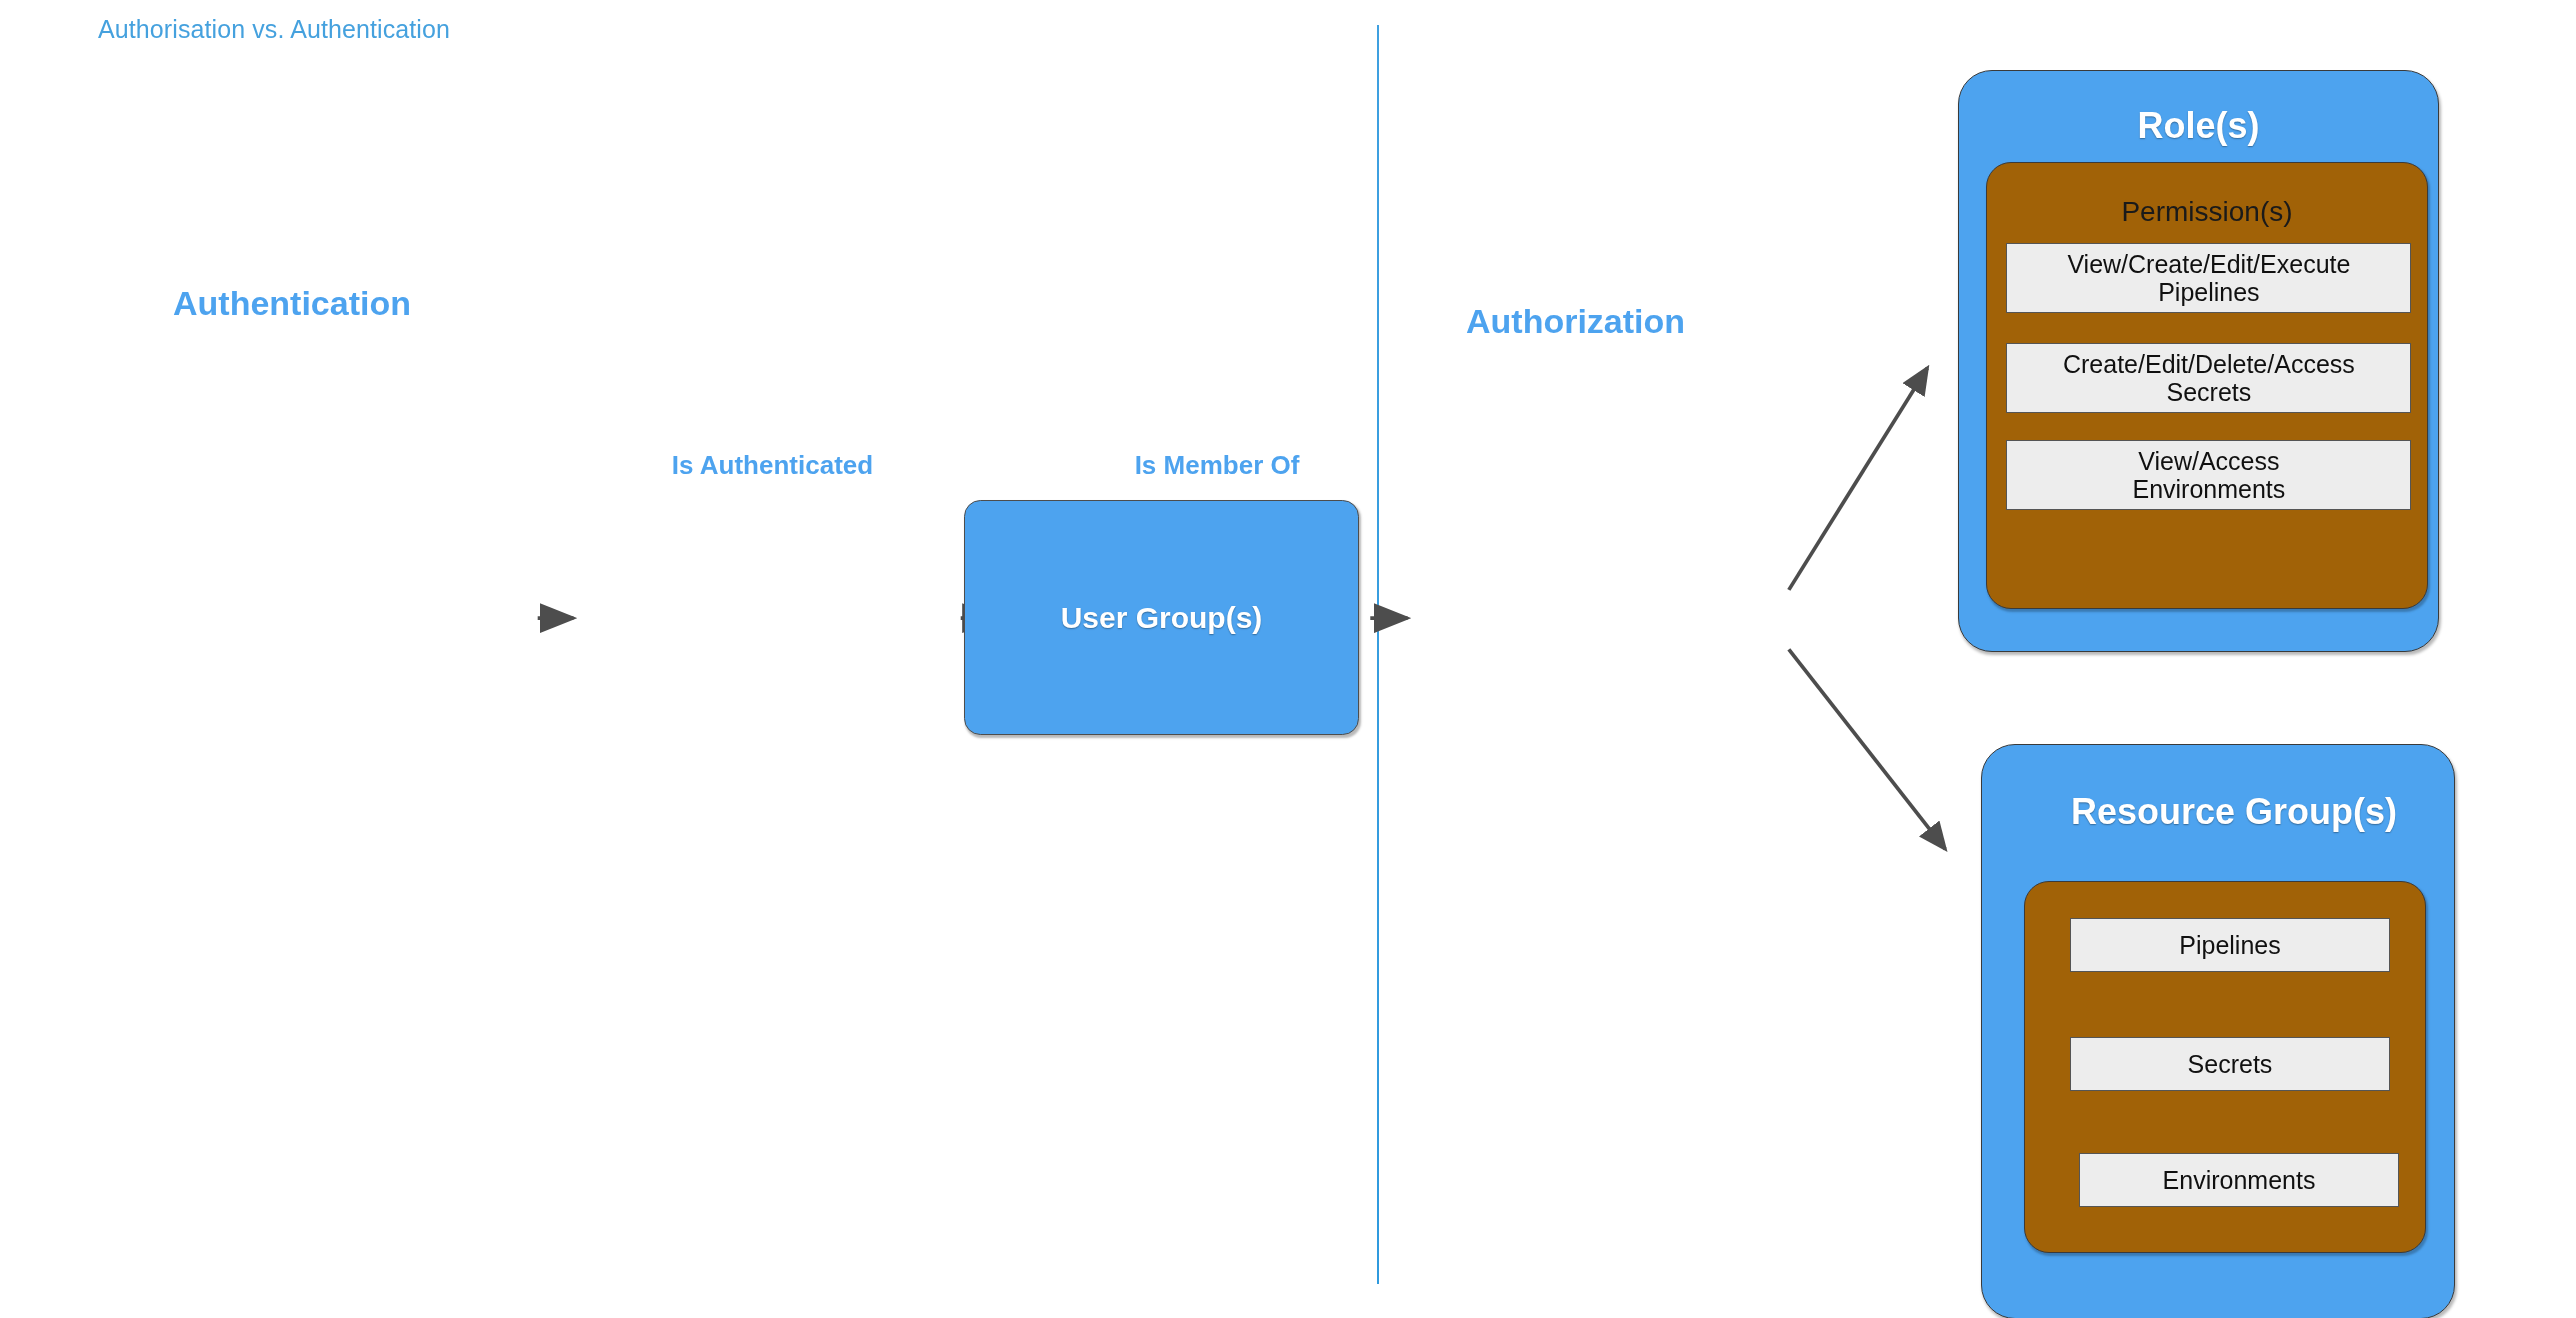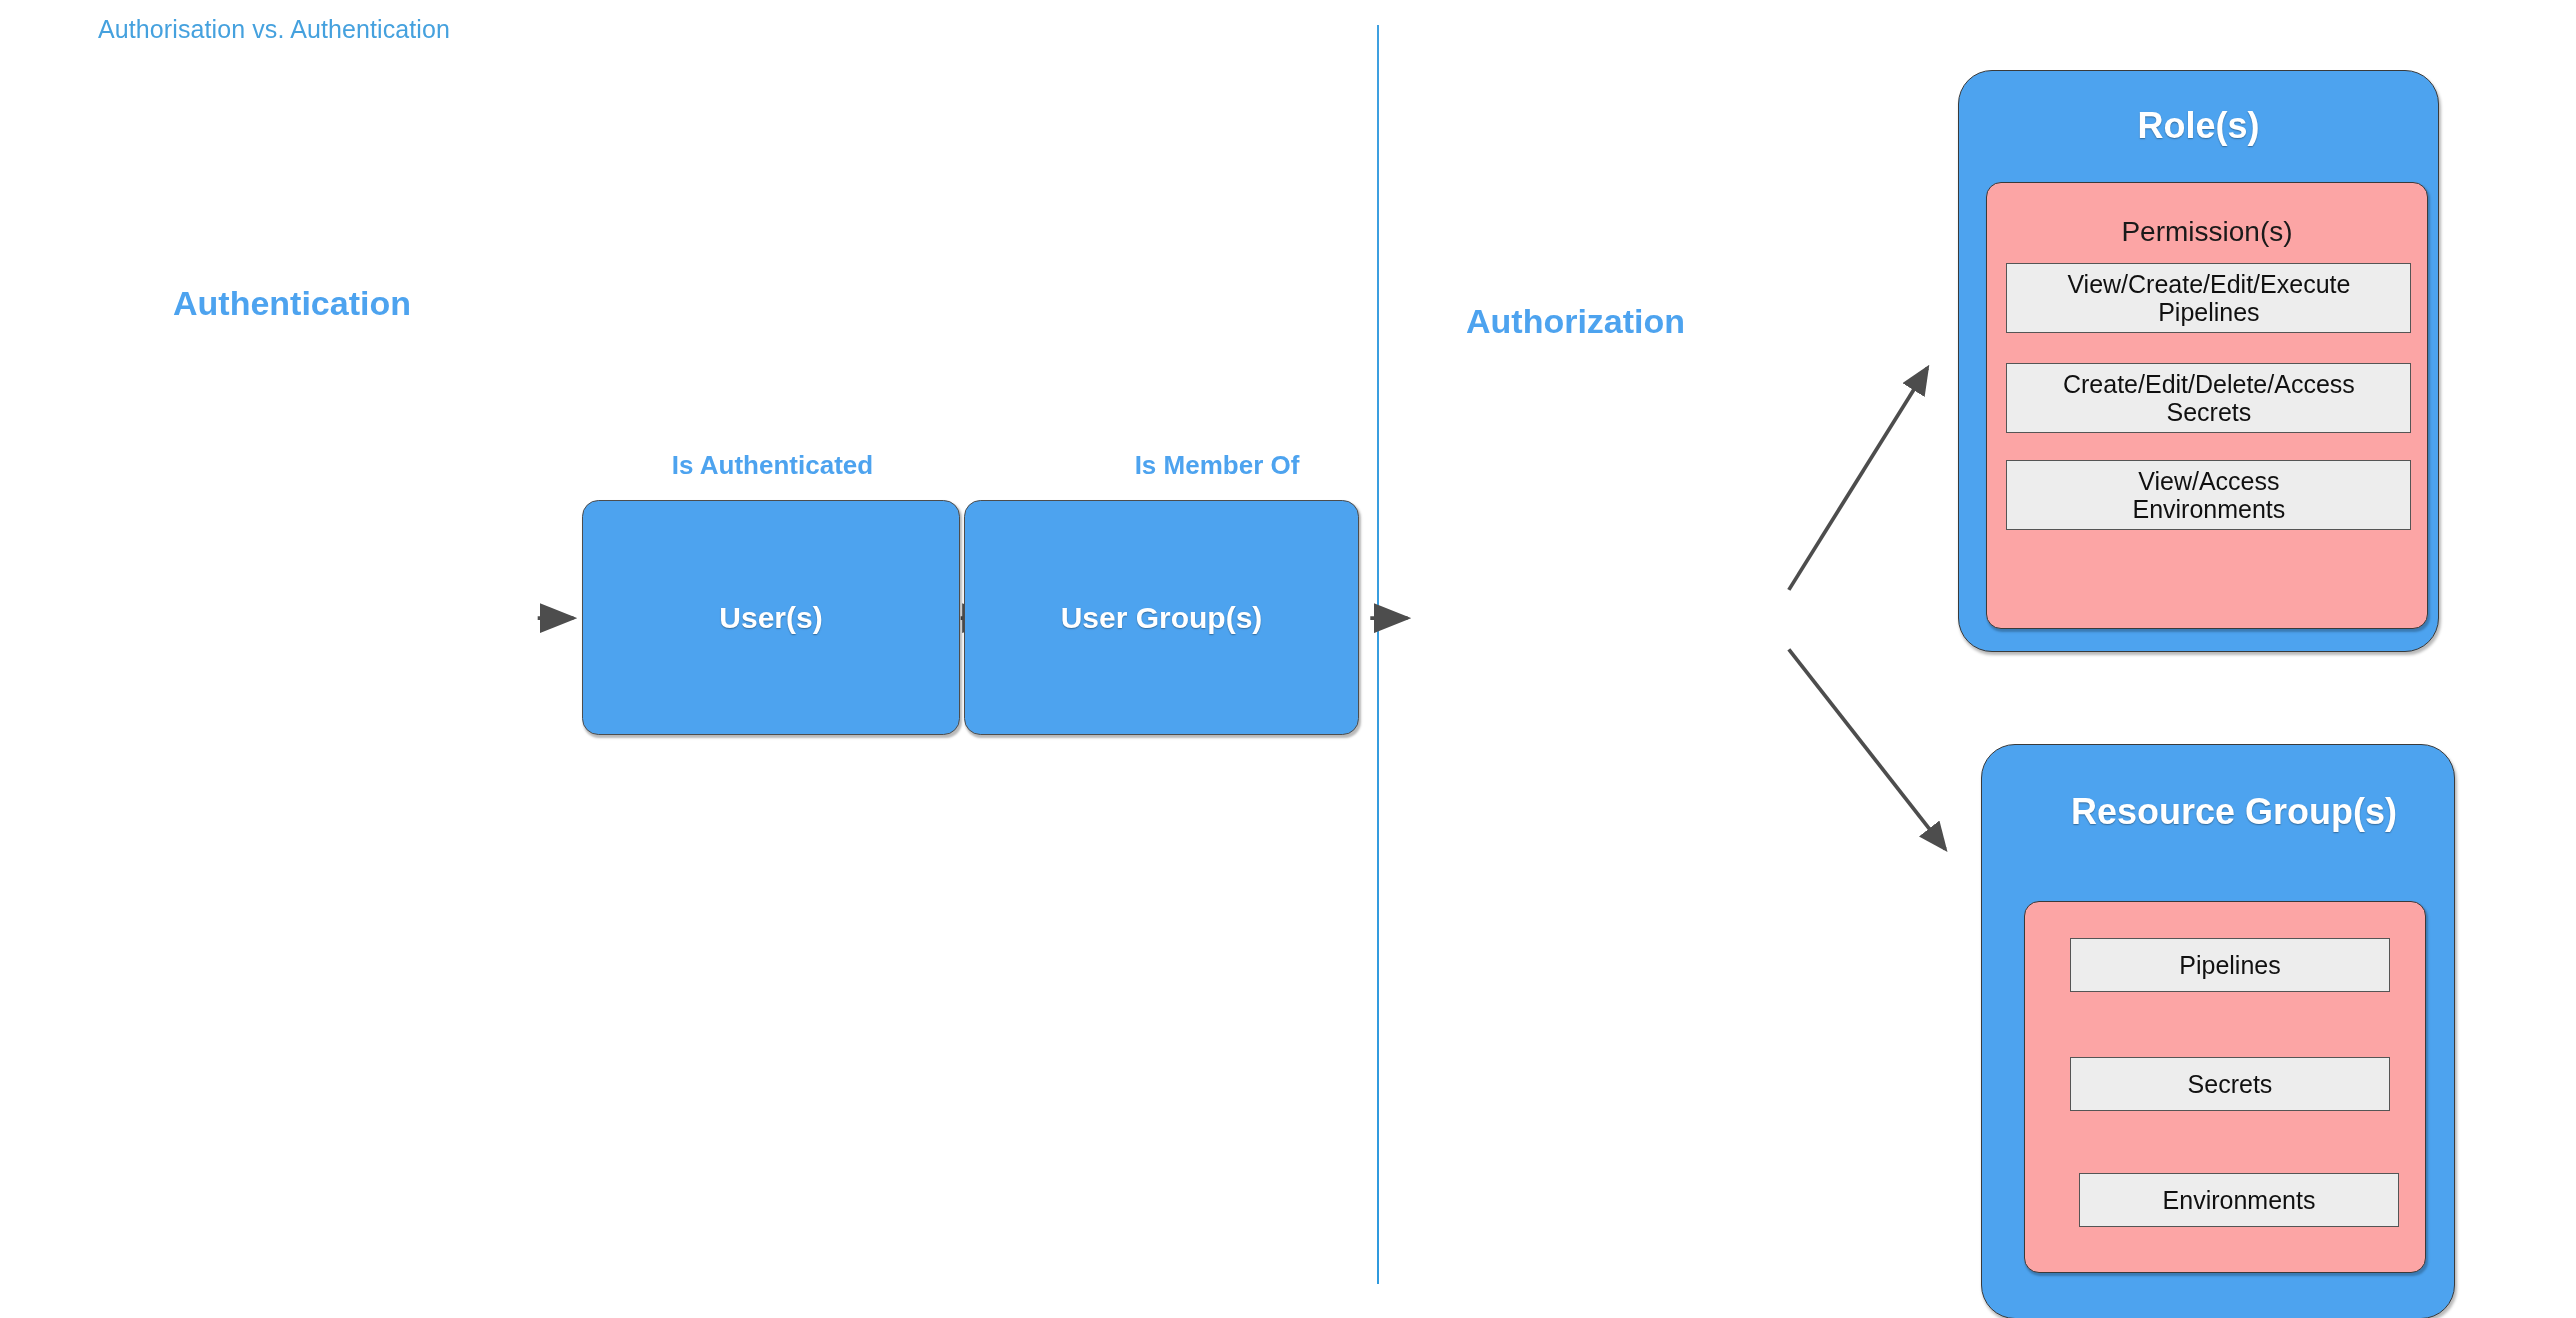--- a/index.html
+++ b/index.html
@@ -107,26 +107,25 @@
     right: 0;
     text-align: center;
     color: #ffffff;
     font-weight: bold;
     font-size: 36px;
     text-shadow: 0 0.7px 1.5px rgba(0,0,0,0.35);
     white-space: nowrap;
   }
   .inner-panel {
     position: absolute;
-    background: #fca5a5;
+    background: #a16207;
     border: 1.5px solid #3a3a3a;
-    border-radius: 15px;
+    border-radius: 25px;
     box-shadow: 1.5px 2.2px 2.2px rgba(0,0,0,0.25);
     box-sizing: border-box;
-    margin-top: 20px;
   }
   .inner-panel-title {
     position: absolute;
     left: 0;
     right: 0;
     text-align: center;
     color: #1a1a1a;
     font-size: 28px;
     white-space: nowrap;
   }
@@ -175,23 +174,20 @@
     <line x1="1290" y1="830" x2="1337" y2="830" stroke="#4d4d4d" stroke-width="5" marker-end="url(#ah)"></line>
 
     <line x1="1840" y1="830" x2="1890" y2="830" stroke="#4d4d4d" stroke-width="5" marker-end="url(#ah)"></line>
 
     <line x1="2402" y1="792" x2="2588" y2="494" stroke="#4d4d4d" stroke-width="5" marker-end="url(#ah2)"></line>
 
     <line x1="2402" y1="872" x2="2612" y2="1140" stroke="#4d4d4d" stroke-width="5" marker-end="url(#ah2)"></line>
   </svg>
 
 
-  <div class="flow-box" style="left:582px; top:500px; width:378px; height:235px;">
-    <span class="box-text">User(s)</span>
-  </div>
 
   <div class="flow-box" style="left:964px; top:500px; width:395px; height:235px;">
     <span class="box-text">User Group(s)</span>
   </div>
 
 
   <div class="group-panel" style="left:1958px; top:70px; width:481px; height:582px;">
     <div class="group-title" style="top:34px;">Role(s)</div>
 
     <div class="inner-panel" style="left:27px; top:91px; width:442px; height:447px;">

